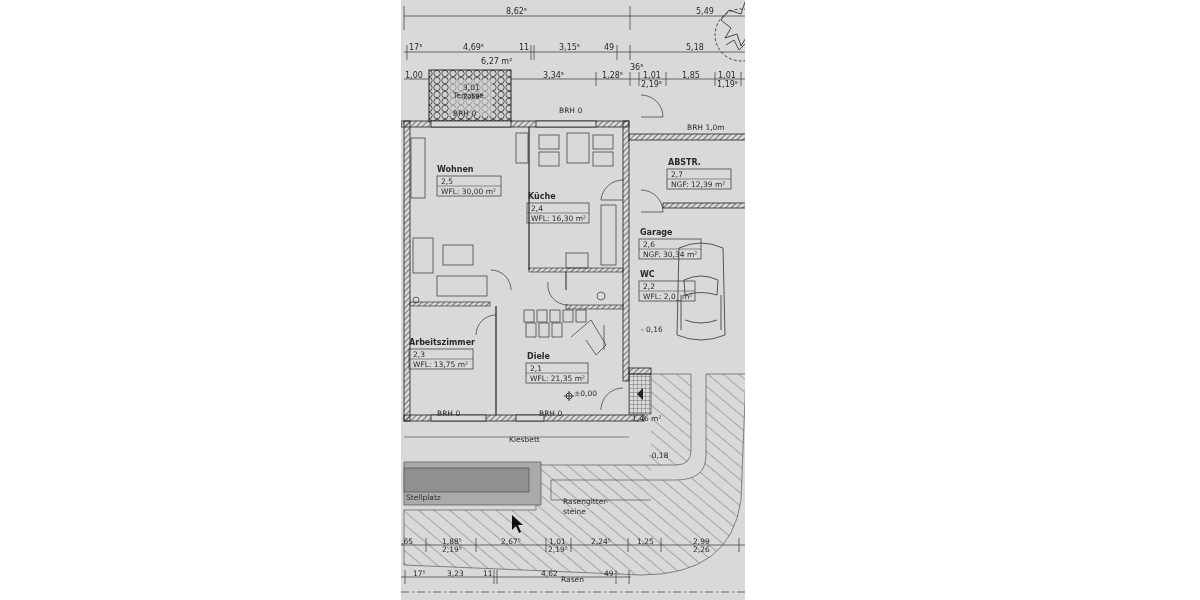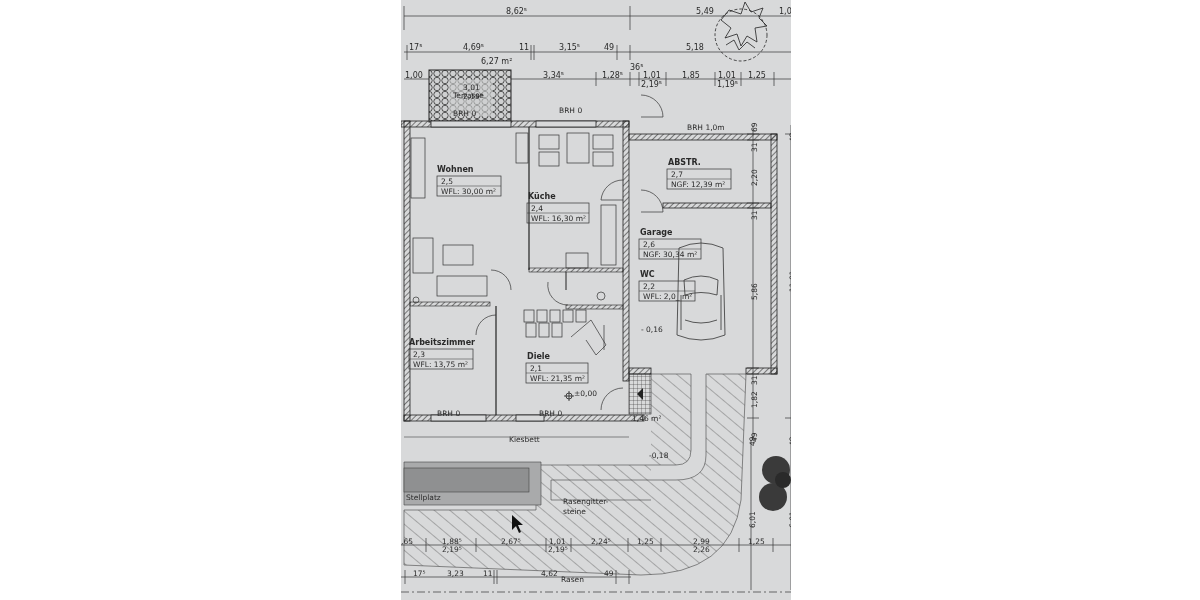--- a/index.html
+++ b/index.html
@@ -1,17 +1,17 @@
 <!DOCTYPE html>
 <html><head>
 <meta charset="utf-8">
 <style>
   html, body { margin:0; padding:0; background:#ffffff; }
   body { width:1200px; height:600px; position:relative; overflow:hidden; font-family:"DejaVu Sans", sans-serif; }
-  #plan-frame { position:absolute; left:401px; top:0; width:390px; height:600px; background:#d9dadb; overflow:hidden; }
+  #plan-frame { position:absolute; left:401px; top:0; width:344px; height:600px; background:#d9dadb; overflow:hidden; }
   #plan-frame svg { position:absolute; left:0; top:0; }
   .t { font-family:"DejaVu Sans", sans-serif; fill:#2a2a2a; }
   .dim { font-size:8px; }
   .lbl { font-size:7.5px; }
   .room { font-size:8px; font-weight:bold; }
   .bx { font-size:7.5px; }
 </style>
 </head>
 <body>
 

